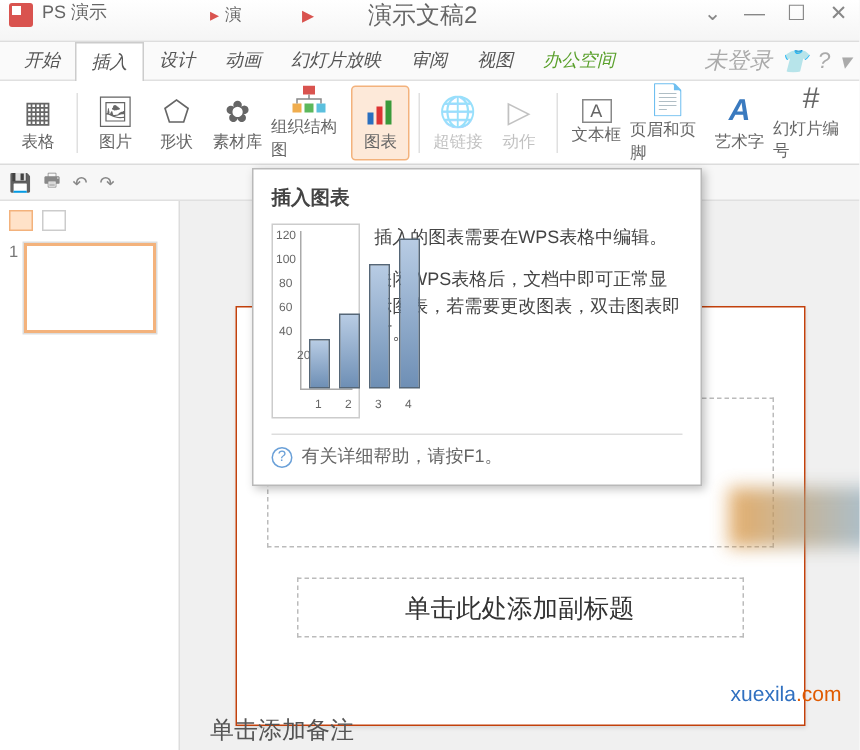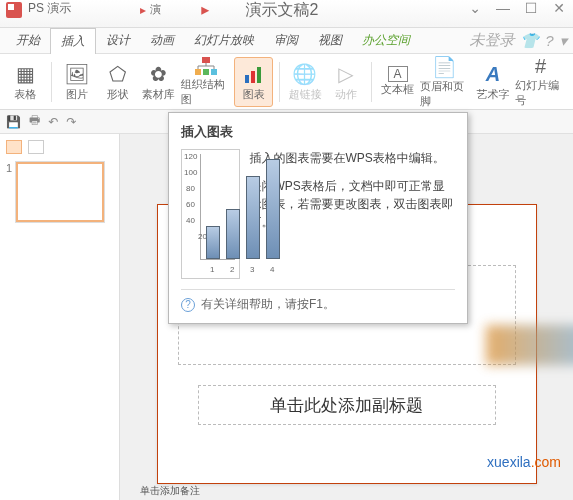--- a/index.html
+++ b/index.html
@@ -37,21 +37,21 @@
 .thumbs-hdr span.act { background: #ffe2c8; border-color: #f3b27c; }
 .slide-thumb { display: flex; gap: 4px; }
 .slide-thumb .num { font-size: 11px; color: #777; }
 .slide-thumb .mini { width: 88px; height: 60px; background: #fff; border: 2px solid #f3b27c; box-shadow: 0 0 0 1px #ddd; }
 
 .canvas { flex: 1; position: relative; padding: 30px 20px 0 20px; }
 .slide { width: 380px; height: 280px; background: #fff; border: 1px solid #c2410c; box-shadow: 0 1px 3px rgba(0,0,0,.1); position: relative; margin: 40px auto 0; }
 .title-box { position: absolute; top: 60px; left: 20px; right: 20px; height: 100px; border: 1px dashed #bbb; }
 .subtitle-box { position: absolute; top: 180px; left: 40px; right: 40px; height: 40px; border: 1px dashed #bbb; display: flex; align-items: center; justify-content: center; font-size: 17px; color: #333; }
 .color-blob { position: absolute; right: -60px; top: 120px; width: 110px; height: 40px; background: linear-gradient(90deg,#d88a2a,#7fb0d8); filter: blur(6px); opacity: .7; }
-.notes { position: absolute; bottom: 2px; left: 140px; font-size: 10px; color: #555; }
+.notes { position: absolute; bottom: 2px; left: 140px; font-size: 16px; color: #555; }
 
 .tooltip { position: absolute; left: 168px; top: 112px; width: 300px; background: #fff; border: 1px solid #b9b9b9; box-shadow: 2px 2px 6px rgba(0,0,0,.25); z-index: 50; padding: 10px 12px; font-size: 12px; color: #444; }
 .tooltip h4 { font-size: 13px; font-weight: bold; margin-bottom: 8px; }
 .tooltip-body { display: flex; gap: 10px; }
 .chart-thumb { width: 110px; height: 130px; border: 1px solid #ccc; padding: 4px; position: relative; }
 .chart-thumb .axis { position: absolute; left: 18px; top: 4px; bottom: 18px; width: 1px; background: #aaa; }
 .chart-thumb .xaxis { position: absolute; left: 18px; right: 4px; bottom: 18px; height: 1px; background: #aaa; }
 .chart-thumb .bar { position: absolute; bottom: 19px; width: 14px; background: linear-gradient(180deg,#b8cce4,#6e8fb5); border: 1px solid #567; }
 .chart-thumb .lbl { position: absolute; font-size: 8px; color: #666; }
 .tip-txt p { margin-bottom: 10px; line-height: 1.5; }

